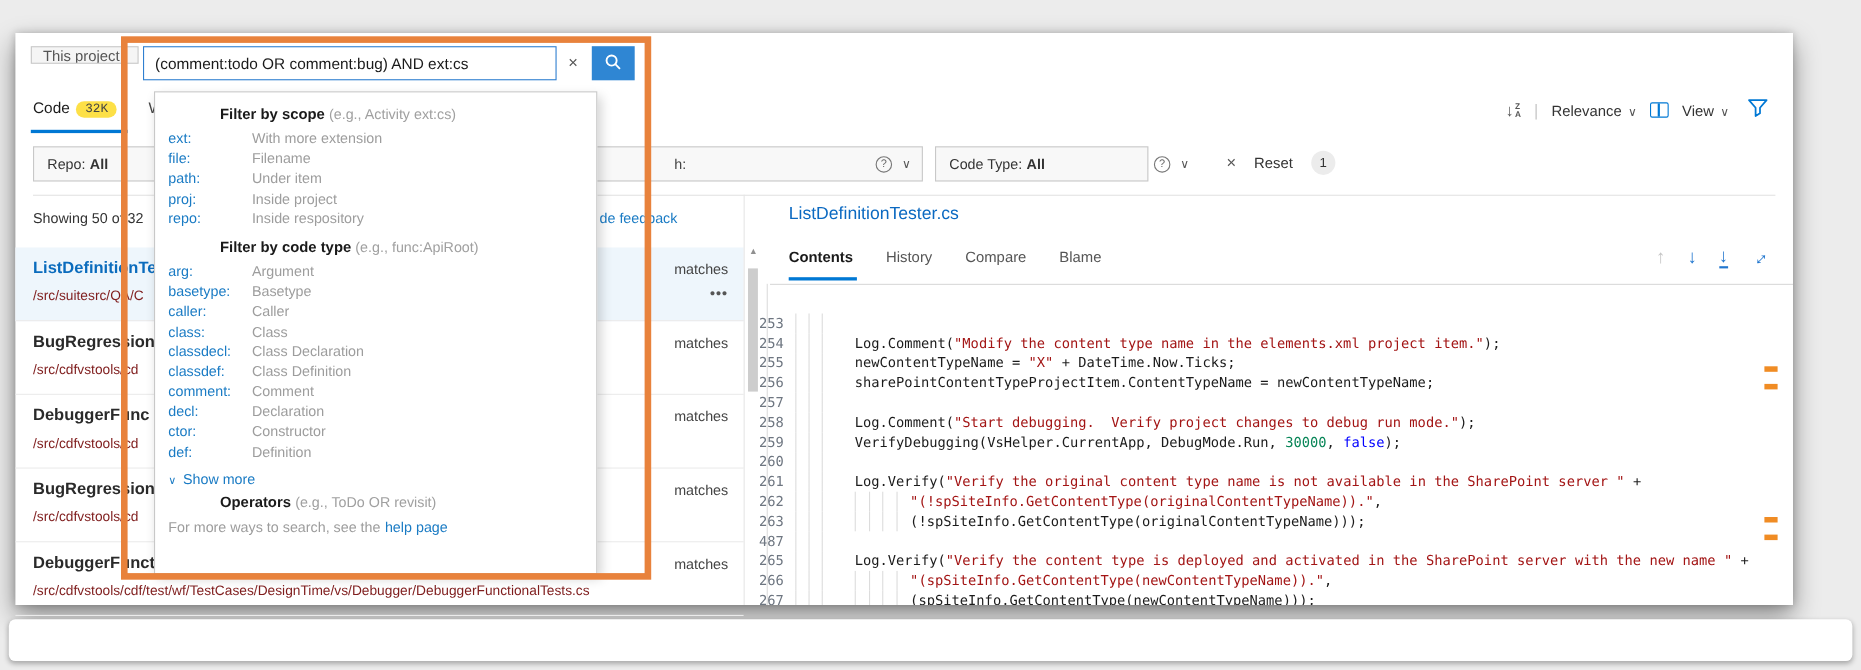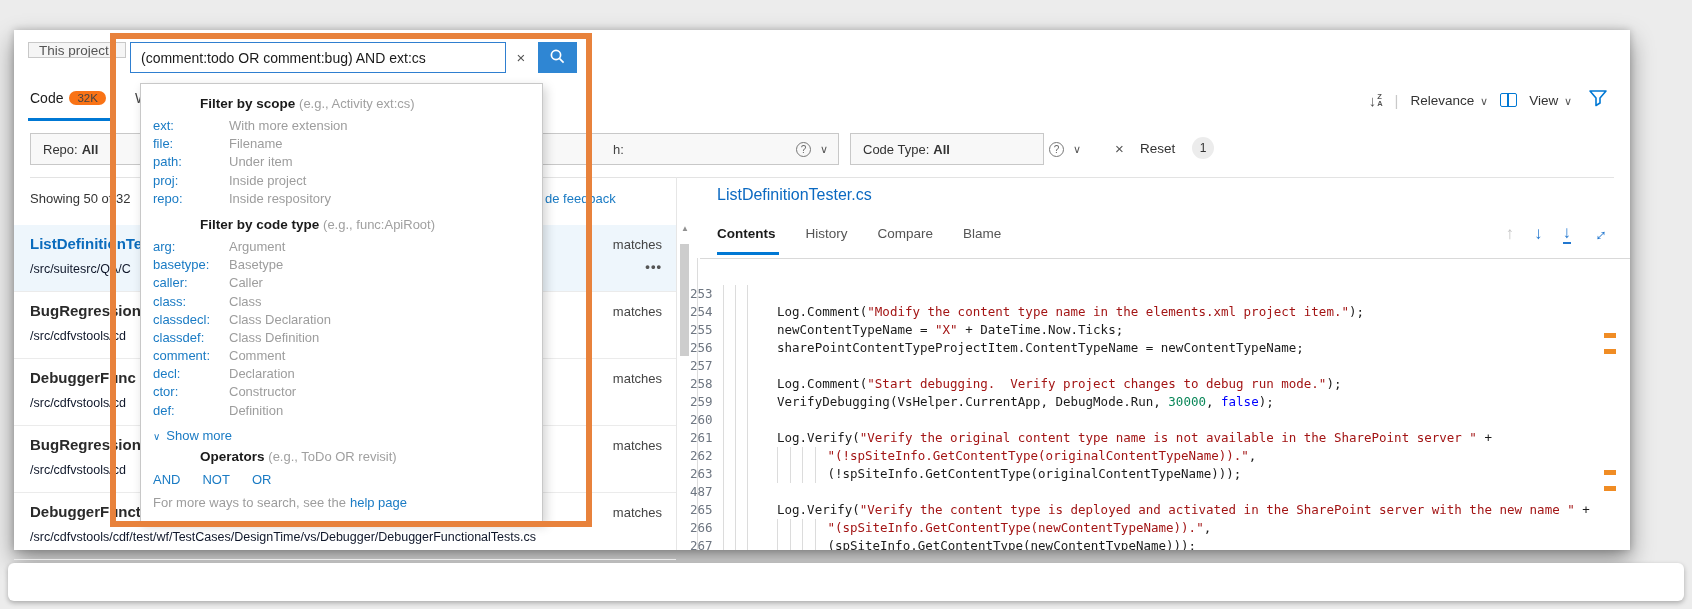--- a/index.html
+++ b/index.html
@@ -18,22 +18,22 @@
   .search-input { position:absolute; left:116px; top:12px; width:376px; height:31px;
     border:1px solid #2f7fd0; font-size:14px; color:#1a1a1a; padding:0 10px;
     font-family:"Liberation Sans",sans-serif; background:#fff; }
   .clear-btn { position:absolute; left:494px; top:12px; width:26px; height:31px;
     display:flex; align-items:center; justify-content:center; color:#555; font-size:15px; cursor:pointer; }
   .search-btn { position:absolute; left:524px; top:12px; width:39px; height:31px;
     background:#2f86d3; border:none; display:flex; align-items:center; justify-content:center; }
 
   
   .tab-code { position:absolute; left:16px; top:60px; font-size:14px; color:#1a1a1a; }
-  .tab-badge { display:inline-block; margin-left:6px; background:#f97316; color:#444;
-    border-radius:9px; padding:1px 8px; font-size:11.5px; vertical-align:1px; }
+  .tab-badge { display:inline-block; margin-left:6px; background:#fde047; color:#444;
+    border-radius:9px; padding:1px 8px; font-size:11.5px; vertical-align:1px;font-family:Liberation Mono, monospace; }
   .tab-underline { position:absolute; left:14px; top:88px; width:88px; height:3px; background:#0078d4; }
   .tab-frag { position:absolute; left:121px; top:60px; font-size:14px; color:#444; }
 
   
   .toolbar { position:absolute; right:22px; top:56px; display:flex; align-items:center; gap:12px; height:28px; }
   .sort-ic { display:flex; align-items:center; color:#555; }
   .sort-ic .ar { font-size:15px; }
   .sort-ic .za { display:flex; flex-direction:column; font-size:7.5px; line-height:7.5px; font-weight:bold; margin-left:1px; }
   .tb-div { color:#c9c9c9; font-size:15px; }
   .tb-label { color:#333; font-size:13.5px; }
@@ -62,21 +62,21 @@
 
   
   .res-summary { position:absolute; left:16px; top:161px; font-size:13px; color:#333; }
   .feedback { position:absolute; left:531px; top:161px; font-size:13px; color:#1a7bc4; }
   .rows { position:absolute; left:0; top:195px; width:662px; }
   .rrow { position:relative; height:67px; border-bottom:1px solid #ebebeb; }
   .rrow.sel { background:#eef6fc; }
   .rtitle { position:absolute; left:16px; top:10px; font-size:15px; font-weight:bold; color:#2a2a2a;
     white-space:nowrap; overflow:hidden; max-width:560px; }
   .rrow.sel .rtitle { color:#0b6cbd; }
-  .rpath { position:absolute; left:16px; top:37px; font-size:12.5px; color:#0f172a; white-space:nowrap; overflow:hidden; max-width:620px; }
+  .rpath { position:absolute; left:16px; top:37px; font-size:12.5px; color:#7f1d1d; white-space:nowrap; overflow:hidden; max-width:620px; }
   .rmatch { position:absolute; right:14px; top:12px; font-size:13px; color:#444; }
   .rmore { position:absolute; right:14px; top:34px; font-size:13px; color:#555; letter-spacing:1px; font-weight:bold; }
 
   
   .lscroll-arrow { position:absolute; left:667px; top:194px; font-size:8px; color:#909090; }
   .lscroll-thumb { position:absolute; left:666px; top:214px; width:9px; height:112px; background:#cdcdcd; }
   .panel-div { position:absolute; left:662px; top:147px; width:1px; height:373px; background:#e6e6e6; }
   .code-left-div { position:absolute; left:683px; top:228px; width:1px; height:292px; background:#dcdcdc; }
 
   
@@ -335,25 +335,20 @@
           <span class="h-term">def:</span>
           <span class="h-desc">Definition</span>
         </div>
       </div>
     <div class="show-more">
       <span class="chev-b">∨</span><span>Show more</span>
     </div>
     <div class="h-title">
       <b>Operators</b> <span class="h-hint">(e.g., ToDo OR revisit)</span>
     </div>
-    <div class="ops-row" id="ops-row">
-        <span>AND</span>
-        <span>NOT</span>
-        <span>OR</span>
-      </div>
     <div class="h-footer">
       <span>For more ways to search, see the</span><a href="#">help page</a>
     </div>
   </div>
 
   <div id="annot"></div>
 
   <div id="bottombar"></div>
 </div>
 

